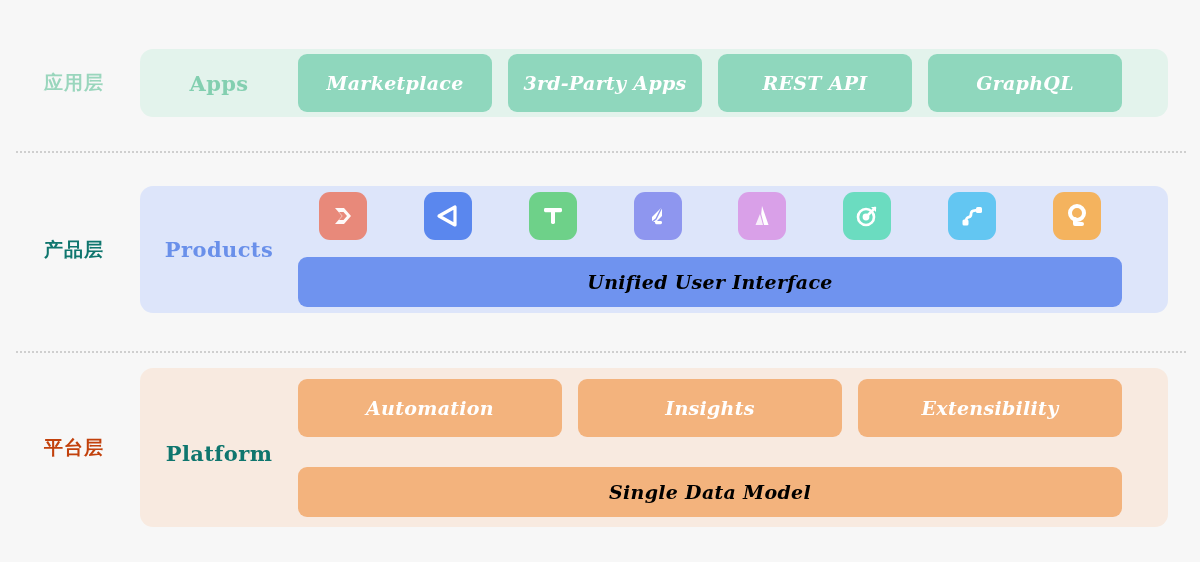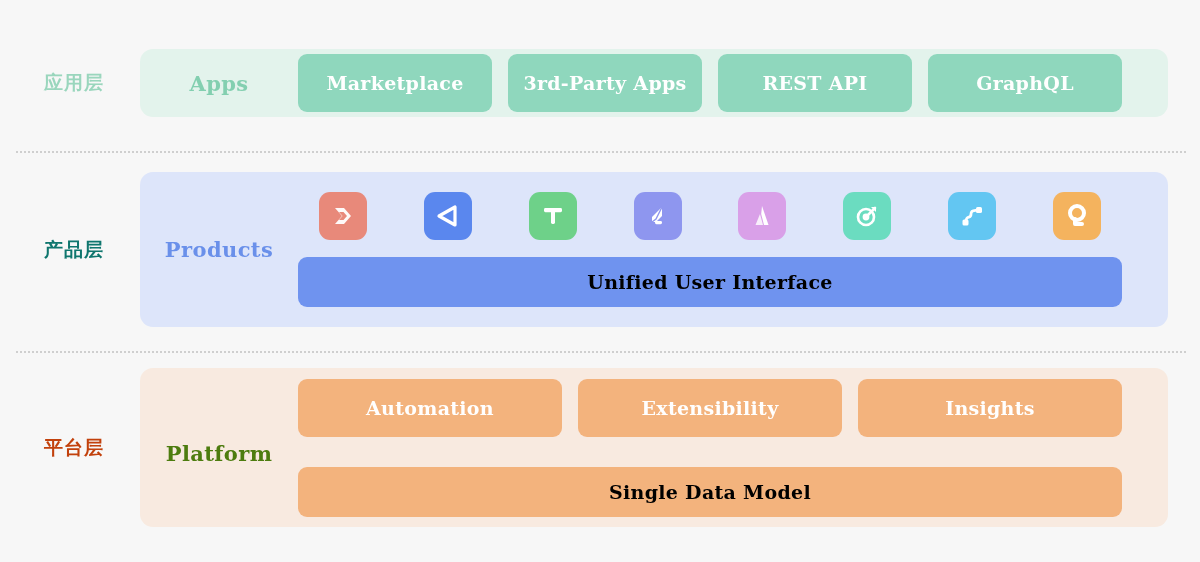--- a/index.html
+++ b/index.html
@@ -54,20 +54,21 @@
     text-align: center;
     font-size: 21px;
     font-weight: 700;
     letter-spacing: 0.4px;
     user-select: none;
   }
   .band-body {
     flex: 1 1 auto;
     padding-right: 46px;
     box-sizing: border-box;
+    font-style: italic;
   }
 
   
   #row-apps {
     top: 35px;
     height: 96px;
   }
   #row-apps .layer-zh { color: #9ad6bd; }
   #row-apps .band {
     height: 68px;
@@ -93,21 +94,21 @@
   }
   .chip-apps { background: #8fd7bd; }
 
   
   #row-products {
     top: 172px;
     height: 155px;
   }
   #row-products .layer-zh { color: #0f766e; }
   #row-products .band {
-    height: 155px;
+    height: 127px;
     background: #dde5fa;
   }
   #row-products .band-title { color: #6a90ea; }
   .icon-row {
     display: flex;
     gap: 15px;
     margin-bottom: 17px;
   }
   .icon-tile {
     flex: 1 1 0;
@@ -141,21 +142,21 @@
   
   #row-platform {
     top: 368px;
     height: 159px;
   }
   #row-platform .layer-zh { color: #c2410c; }
   #row-platform .band {
     height: 159px;
     background: #f8eae0;
   }
-  #row-platform .band-title { color: #4d7c0f; margin-top: 11px; }
+  #row-platform .band-title { color: #0f766e; margin-top: 11px; }
   .chip-platform { background: #f3b37d; }
   .bar-platform { background: #f3b37d; }
   #row-platform .chip-row { margin-bottom: 30px; }
 
   
   .divider {
     position: absolute;
     left: 16px;
     width: 1170px;
     height: 0;
@@ -278,21 +279,21 @@
 
   <div class="divider" id="divider-2"></div>
 
   <div class="layer-row" id="row-platform">
     <div class="layer-zh">平台层</div>
     <div class="band">
       <div class="band-title">Platform</div>
       <div class="band-body">
         <div class="chip-row">
           <div class="chip chip-platform">Automation</div>
+          <div class="chip chip-platform">Insights</div>
           <div class="chip chip-platform">Extensibility</div>
-          <div class="chip chip-platform">Insights</div>
         </div>
         <div class="full-bar bar-platform">Single Data Model</div>
       </div>
     </div>
   </div>
 
 </div>
 
 </body></html>

